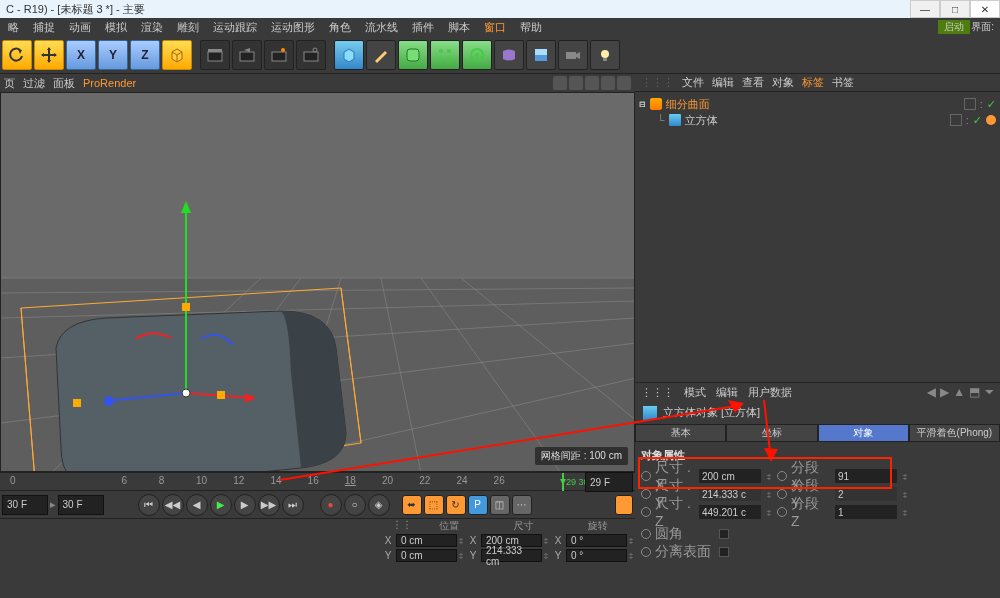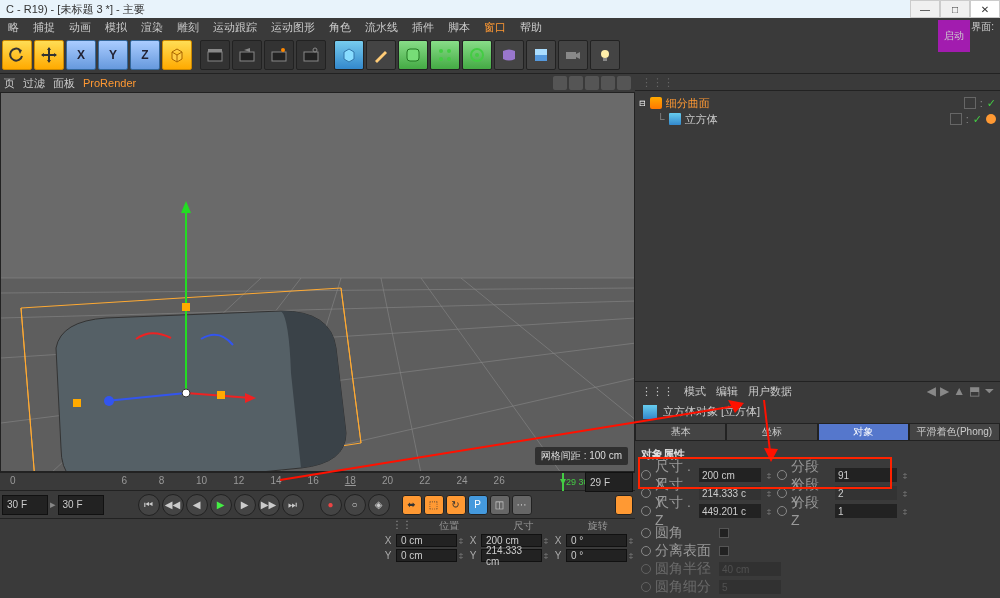--- a/index.html
+++ b/index.html
@@ -90,21 +90,21 @@
 .attr-radio { width: 10px; height: 10px; border: 1px solid #888; border-radius: 50%; display: inline-block; }
 .attr-label { width: 40px; color: #999; font-size: 14px; }
 .attr-input { width: 62px; height: 14px; background: #222; border: none; color: #ccc; font-size: 10px; padding: 0 3px; display: flex; align-items: center; }
 .attr-input.hl { background: #333; }
 .attr-checkbox { width: 10px; height: 10px; background: #222; border: 1px solid #555; }
 
 .red-arrow { position: absolute; pointer-events: none; }
 .red-box { position: absolute; border: 2px solid #ff2200; pointer-events: none; }
 
 .ui-text { position: absolute; right: 6px; top: 20px; font-size: 10px; color: #ccc; }
-.startup-btn { position: absolute; right: 30px; top: 20px; height: 32px; background: #a21caf; padding: 0 6px; font-size: 10px; display: flex; align-items: center; }
+.startup-btn { position: absolute; right: 30px; top: 20px; height: 14px; background: #4d7c0f; padding: 0 6px; font-size: 10px; display: flex; align-items: center; }
 
 svg.viewport-svg { position: absolute; inset: 0; }
 </style>
 </head>
 <body>
 
 <div class="titlebar">
   <span>C - R19) - [未标题 3 *] - 主要</span>
   <div class="win-controls">
     <div>—</div>
@@ -380,20 +380,21 @@
     <div class="coord-val">0 °</div>
             <div class="spinner">‡</div>
   </div>
         </div>
     </div>
   </div>
 
   <div class="right-col">
     <div class="panel-tabs">
       <span class="grip">⋮⋮⋮</span>
+      <span id="objtabs"><span style="margin-right:8px">文件</span><span style="margin-right:8px">编辑</span><span style="margin-right:8px">查看</span><span style="margin-right:8px">对象</span><span class="active" style="margin-right:8px">标签</span><span style="margin-right:8px">书签</span></span>
     </div>
     <div class="obj-tree" id="tree">
         <div class="tree-row" style="">
     <span class="tree-arrow">⊟</span>
     <div class="tree-icon subdiv"></div>
     <span class="tree-name orange">细分曲面</span>
     <div style="flex:1"></div>
     <div style="width:12px;height:12px;border:1px solid #666"></div>
     <span style="color:#888">:</span>
     <span style="color:#44cc44">✓</span>
@@ -472,32 +473,20 @@
     <span class="attr-radio"></span>
     <span class="attr-label" style="width:60px">圆角</span>
     <div class="attr-checkbox"></div>
   </div>
             <div class="attr-row">
     <span class="attr-radio"></span>
     <span class="attr-label" style="width:60px">分离表面</span>
     <div class="attr-checkbox"></div>
   </div>
           </div>
-        <div id="disrows" style="opacity:.5">
-            <div class="attr-row">
-    <span class="attr-radio"></span>
-    <span class="attr-label" style="width:60px">圆角半径</span>
-    <div class="attr-input" style="background:#2a2a2a;color:#666">40 cm</div>
-  </div>
-            <div class="attr-row">
-    <span class="attr-radio"></span>
-    <span class="attr-label" style="width:60px">圆角细分</span>
-    <div class="attr-input" style="background:#2a2a2a;color:#666">5</div>
-  </div>
-          </div>
       </div>
     </div>
   </div>
 </div>
 
 <svg class="red-arrow" style="left:0;top:0" width="1000" height="598">
   <line x1="280" y1="480" x2="742" y2="405" stroke="#ff1100" stroke-width="2"></line>
   <path d="M744 403 L728 400 L735 413 Z" fill="#ff1100"></path>
   <line x1="764" y1="400" x2="771" y2="460" stroke="#ff1100" stroke-width="2"></line>
   <path d="M771 462 L764 448 L778 449 Z" fill="#ff1100"></path>

